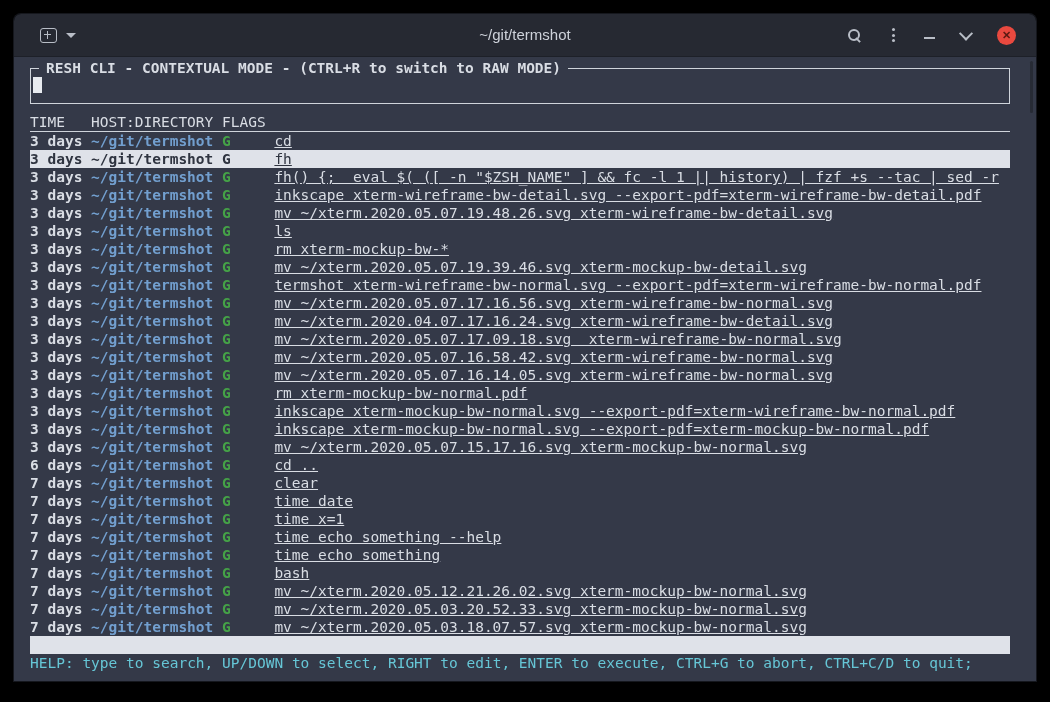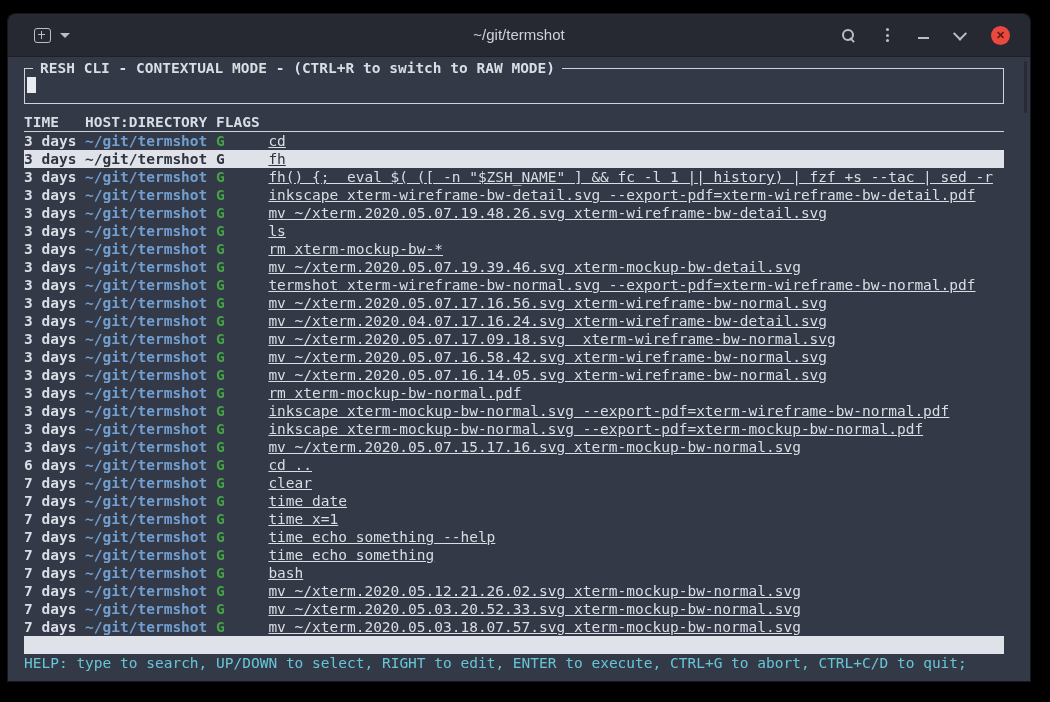--- a/index.html
+++ b/index.html
@@ -9,21 +9,21 @@
     position:relative;overflow:hidden;
     font-family:"DejaVu Sans Mono", monospace;
   }
   :root{
     --term-bg:#343948; --titlebar-bg:#262932; --fg:#d9dde4;
     --dir-blue:#729fcf; --flag-green:#45a247; --help-cyan:#66c6d6;
     --sel-bg:#dfe2e9; --sel-fg:#2f3440; --close-red:#e9493f;
     --icon:#b9bec7;
   }
   .window{
-    position:absolute;left:8px;top:14px;width:1022px;
+    position:absolute;left:14px;top:14px;width:1022px;
     border-radius:7px 7px 0 0;
     box-shadow:0 0 0 1px #15171d;
     overflow:hidden;
   }
   
   .titlebar{
     height:42px;background:var(--titlebar-bg);
     border-bottom:1px solid #1d2028;
     display:flex;align-items:center;position:relative;
     font-family:"Liberation Sans", sans-serif;
@@ -87,21 +87,21 @@
     padding:0 7px;font-weight:bold;white-space:pre;
   }
   .cursor{
     display:inline-block;width:9px;height:16px;background:#e8ebf0;margin:8px 0 0 2px;
   }
   .list-header, .hrow{
     display:grid;grid-template-columns:6ch 14ch 5ch auto;column-gap:1ch;
     white-space:pre;overflow:hidden;line-height:18px;
   }
   .list-header{
-    font-weight:bold;border-bottom:1px solid #cfd4db;
+    font-weight:normal;border-bottom:1px solid #cfd4db;
   }
   .rt{color:var(--fg);font-weight:bold;}
   .rd{color:var(--dir-blue);font-weight:bold;}
   .rf{color:var(--flag-green);font-weight:bold;}
   .rc{color:var(--fg);text-decoration:underline;}
   .hrow.selected{background:var(--sel-bg);}
   .hrow.selected .rt,.hrow.selected .rd,.hrow.selected .rf,.hrow.selected .rc{color:var(--sel-fg);}
   .status-bar{
     background:var(--sel-bg);color:var(--sel-fg);height:18px;
     white-space:pre;overflow:hidden;padding-left:8px;font-weight:bold;

